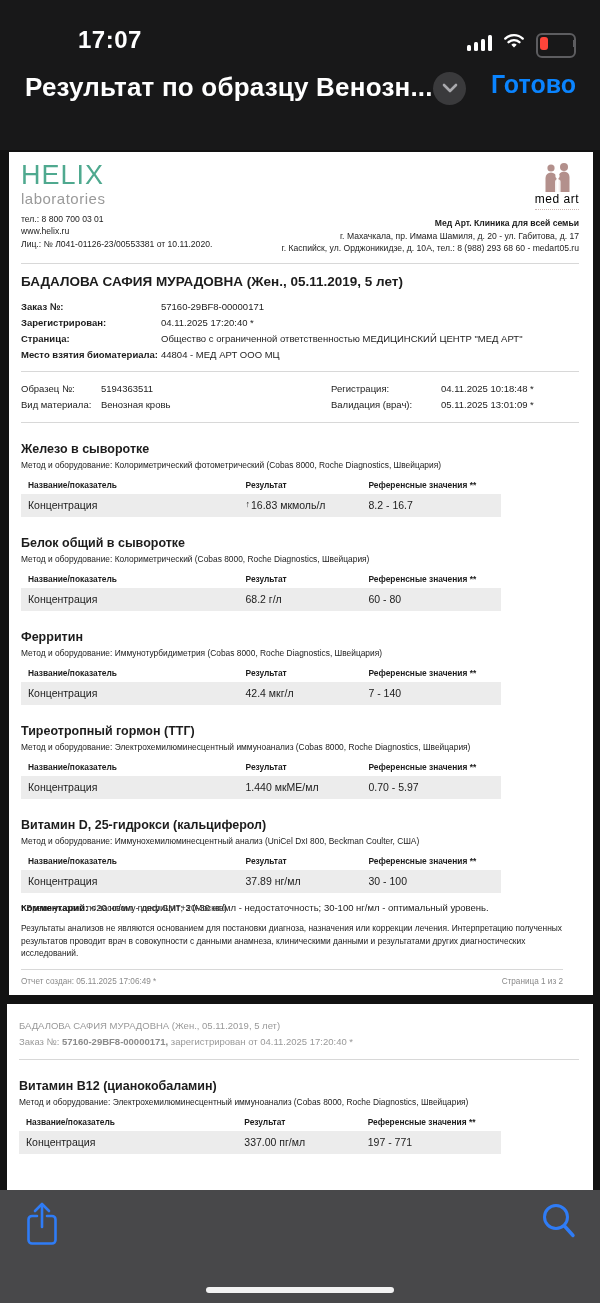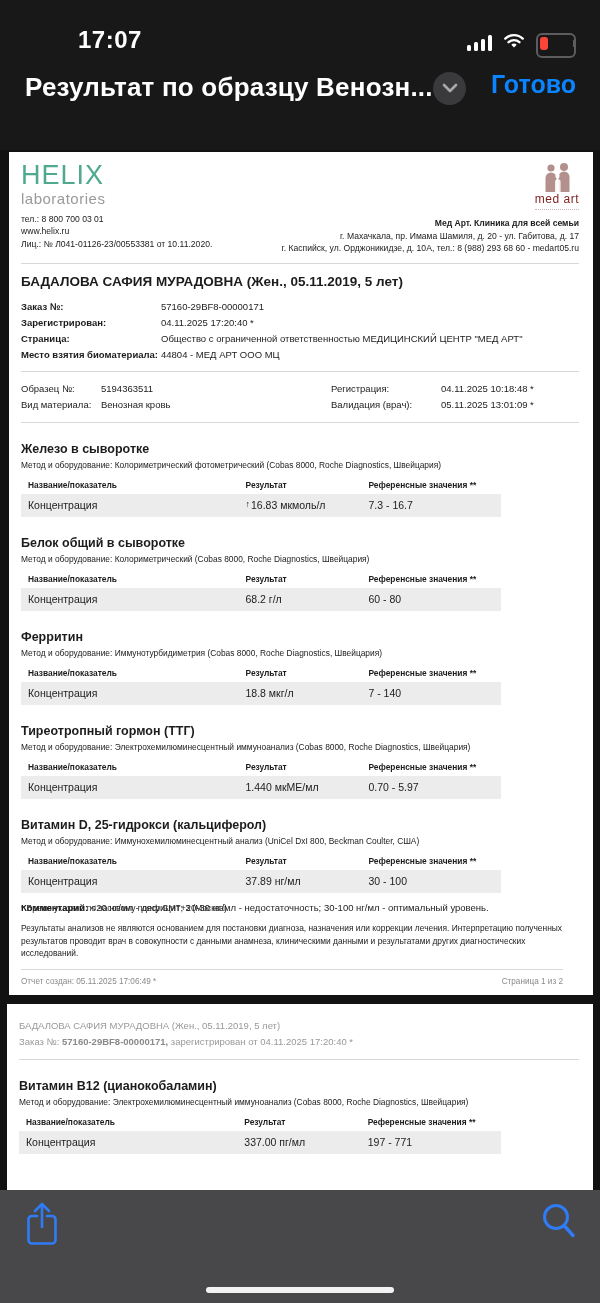--- a/index.html
+++ b/index.html
@@ -34,21 +34,21 @@
   .page1{height:843px;margin-top:2px;padding:10px 14px 0 12px;box-sizing:border-box;margin-left:9px;}
   .page-gap{height:9px;}
   .page2{height:320px;padding:14px 14px 0 12px;box-sizing:border-box;}
   
   .lhead{display:flex;justify-content:space-between;}
   .helix-name{color:#4fa98f;font-size:27px;font-weight:400;letter-spacing:1px;line-height:1;}
   .helix-sub{color:#9a9a9a;font-size:15px;margin-top:1px;letter-spacing:.5px;}
   .lab-contacts{font-size:8.6px;line-height:1.45;margin-top:6px;color:#222;}
   .clinic{ text-align:right;font-size:8.6px;line-height:1.45;}
   .medart-logo{display:flex;flex-direction:column;align-items:center;float:right;margin-bottom:3px;}
-  .medart-txt{color:#7f1d1d;font-size:12px;letter-spacing:.5px;margin-top:-1px;border-bottom:1px dotted #cbb6b3;padding-bottom:1px;}
+  .medart-txt{color:#000000;font-size:12px;letter-spacing:.5px;margin-top:-1px;border-bottom:1px dotted #cbb6b3;padding-bottom:1px;}
   .clinic-name{font-weight:700;margin-top:4px;}
   .divider{border:none;border-top:1px solid #d8d8d8;margin:8px 0 0 0;}
   .patient-h{font-size:13.5px;font-weight:700;margin-top:10px;}
   
   .order{margin-top:10px;font-size:9.5px;line-height:1.7;}
   .order .r{display:grid;grid-template-columns:140px 1fr;}
   .order .l{font-weight:700;}
   
   .sample{display:flex;margin-top:9px;font-size:9.5px;line-height:1.7;}
   .sample .half1{flex:0 0 310px;}
@@ -207,21 +207,21 @@
       <div class="t-method">Метод и оборудование: Колориметрический фотометрический (Cobas 8000, Roche Diagnostics, Швейцария)</div>
       <div class="ttable">
         <div class="thead">
             <span>Название/показатель</span>
             <span>Результат</span>
             <span>Референсные значения **</span>
           </div>
         <div class="trow">
           <span>Концентрация</span>
           <span><span class="flag">↑</span><span>16.83 мкмоль/л</span></span>
-          <span>7.3 - 16.7</span>
+          <span>8.2 - 16.7</span>
         </div>
       </div>
     </div>
 
     <div class="tsec">
       <div class="t-title">Белок общий в сыворотке</div>
       <div class="t-method">Метод и оборудование: Колориметрический (Cobas 8000, Roche Diagnostics, Швейцария)</div>
       <div class="ttable">
         <div class="thead">
             <span>Название/показатель</span>
@@ -240,21 +240,21 @@
       <div class="t-title">Ферритин</div>
       <div class="t-method">Метод и оборудование: Иммунотурбидиметрия (Cobas 8000, Roche Diagnostics, Швейцария)</div>
       <div class="ttable">
         <div class="thead">
             <span>Название/показатель</span>
             <span>Результат</span>
             <span>Референсные значения **</span>
           </div>
         <div class="trow">
           <span>Концентрация</span>
-          <span>18.8 мкг/л</span>
+          <span>42.4 мкг/л</span>
           <span>7 - 140</span>
         </div>
       </div>
     </div>
 
     <div class="tsec">
       <div class="t-title">Тиреотропный гормон (ТТГ)</div>
       <div class="t-method">Метод и оборудование: Электрохемилюминесцентный иммуноанализ (Cobas 8000, Roche Diagnostics, Швейцария)</div>
       <div class="ttable">
         <div class="thead">

